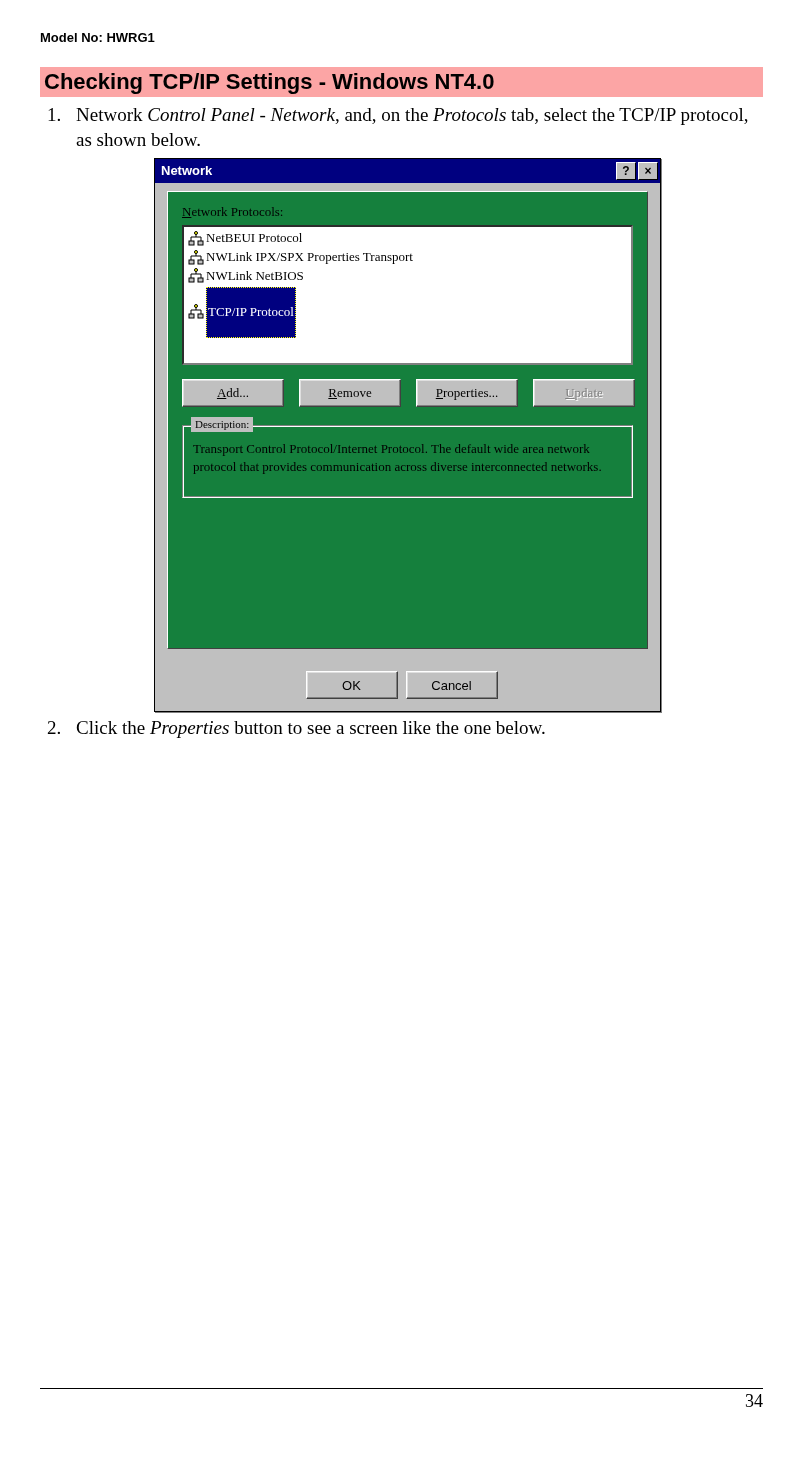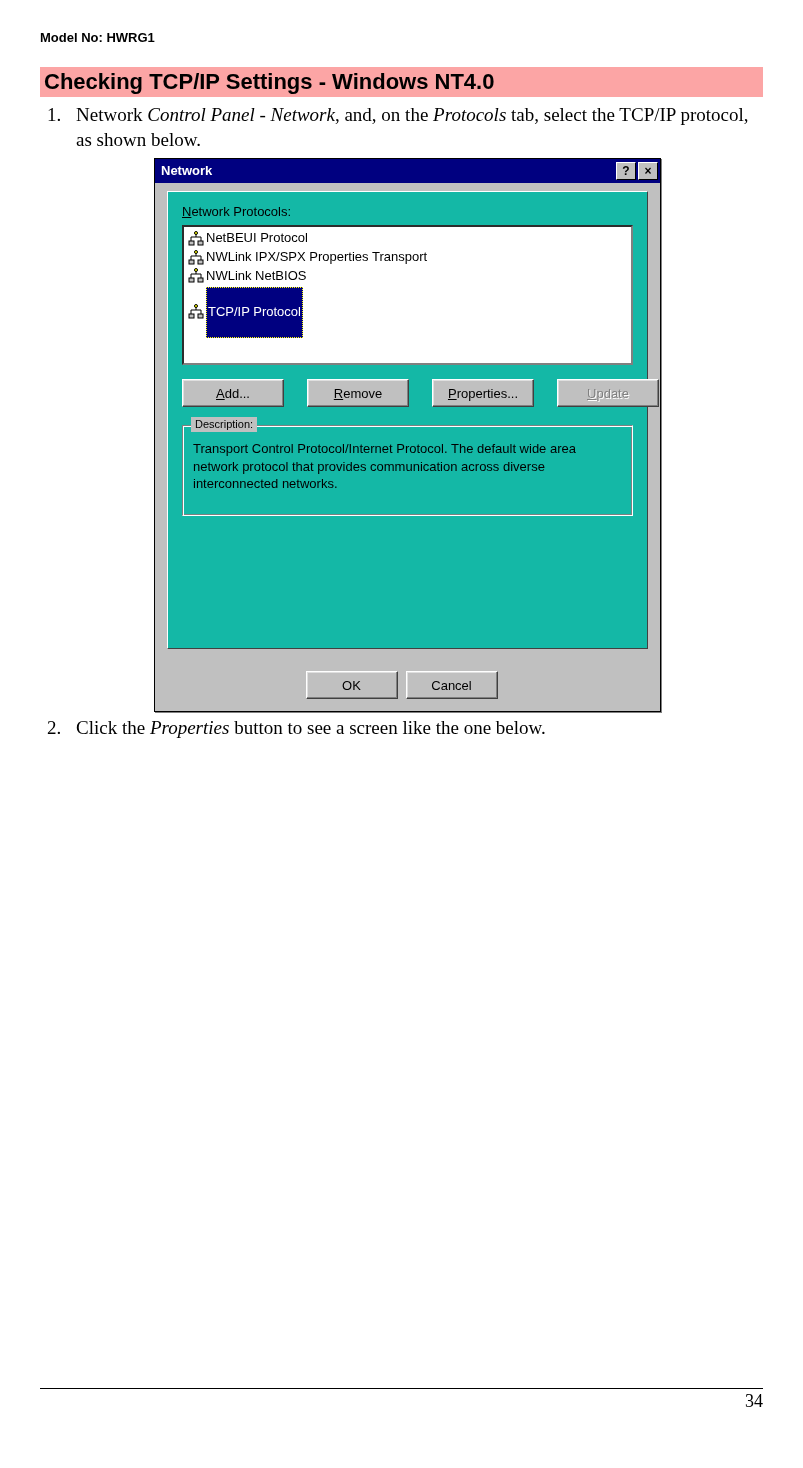--- a/index.html
+++ b/index.html
@@ -101,23 +101,24 @@
     padding-top: 5px;
     top: 0;
     z-index: 2;
     background: #c0c0c0;
   }
   .tabpage {
     border: 1px solid #fff;
     border-right-color: #404040;
     border-bottom-color: #404040;
     padding: 12px 14px 14px 14px;
-    background: #14b8a6;
+    background: #15803d;
     min-height: 430px;
     position: relative;
+    font-family: Liberation Serif, serif;
   }
   .field-label {
     font-size: 13px;
     margin-bottom: 4px;
   }
   .field-label .mn { text-decoration: underline; }
   .listbox {
     background: #fff;
     border: 2px inset #808080;
     height: 132px;
@@ -138,21 +139,21 @@
     padding: 16px 1px;
   }
   .proto-icon {
     width: 16px; height: 16px;
     display: inline-block;
     flex: 0 0 16px;
   }
   .proto-icon svg { width:16px; height:16px; display:block; }
   .btn-row {
     display: flex;
-    gap: 23px;
+    gap: 15px;
     margin-top: 14px;
   }
   .win95-btn {
     min-width: 102px;
     height: 28px;
     background: #c0c0c0;
     border: 1px solid #fff;
     border-right-color: #404040;
     border-bottom-color: #404040;
     box-shadow: inset -1px -1px 0 #808080, inset 1px 1px 0 #dfdfdf;

